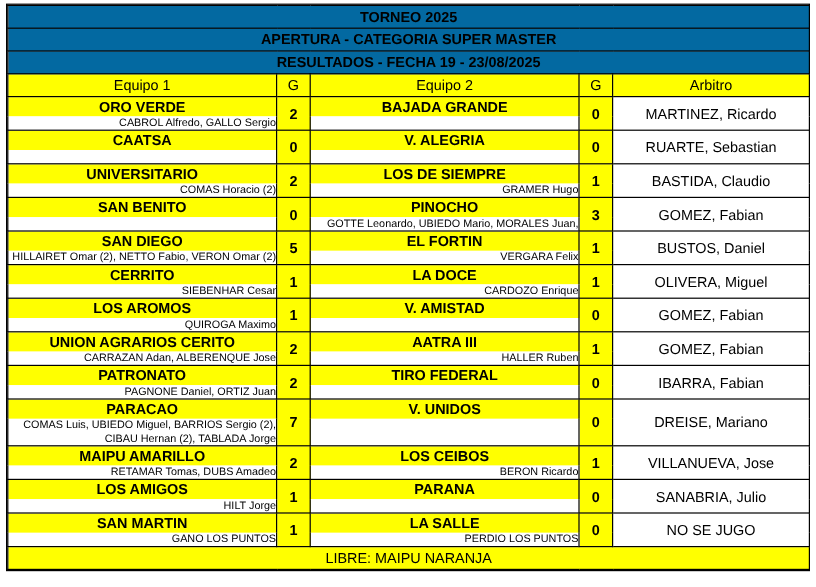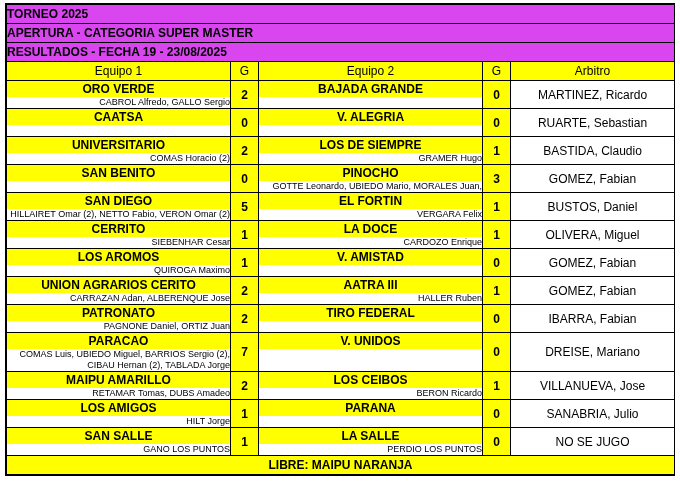--- a/index.html
+++ b/index.html
@@ -24,24 +24,25 @@
     border-collapse: collapse;
     table-layout: fixed;
   }
   table.grid td {
     border: 1px solid #000;
     padding: 0;
     vertical-align: middle;
   }
 
   .title-row td {
+    text-align: center;
     font-weight: bold;
     font-size: 12px;
     height: 18px;
-    background: #d946ef;
+    background: #0369a1;
   }
   .hdr-row td {
     text-align: center;
     font-weight: normal;
     font-size: 12px;
     height: 18px;
     background: #ffff00;
   }
   .team {
     text-align: center;
@@ -67,21 +68,21 @@
     background: #ffffff;
     height: 11px;
     line-height: 11px;
     padding: 0 2px;
   }
   .players.multi {
     line-height: 11px;
   }
   .libre {
     text-align: center;
-    font-weight: bold;
+    font-weight: normal;
     font-size: 12px;
     height: 18px;
     background: #ffff00;
   }
   .nb-top { border-top: none !important; }
   .nb-bottom { border-bottom: none !important; }
 </style>
 </head>
 <body>
 
@@ -250,21 +251,21 @@
         <td class="team nb-bottom">PARANA</td>
         <td class="goals" rowspan="2">0</td>
         <td class="ref" rowspan="2">SANABRIA, Julio</td>
       </tr>
       <tr>
         <td class="players nb-top">HILT Jorge</td>
         <td class="players nb-top"></td>
       </tr>
 
       <tr>
-        <td class="team nb-bottom">SAN SALLE</td>
+        <td class="team nb-bottom">SAN MARTIN</td>
         <td class="goals" rowspan="2">1</td>
         <td class="team nb-bottom">LA SALLE</td>
         <td class="goals" rowspan="2">0</td>
         <td class="ref" rowspan="2">NO SE JUGO</td>
       </tr>
       <tr>
         <td class="players nb-top">GANO LOS PUNTOS</td>
         <td class="players nb-top">PERDIO LOS PUNTOS</td>
       </tr>
 

